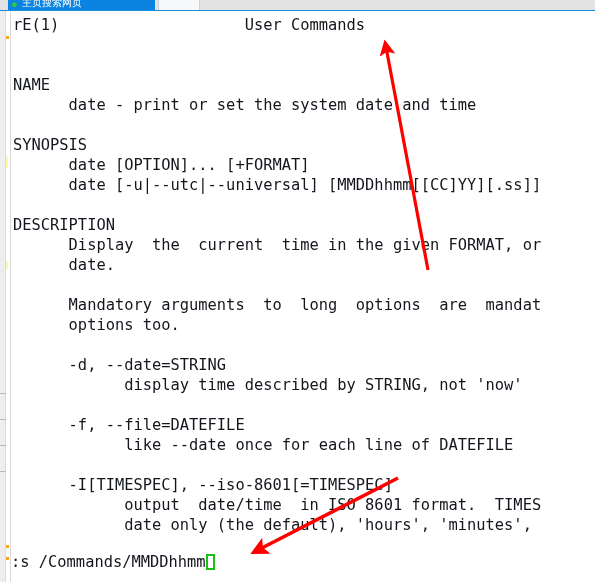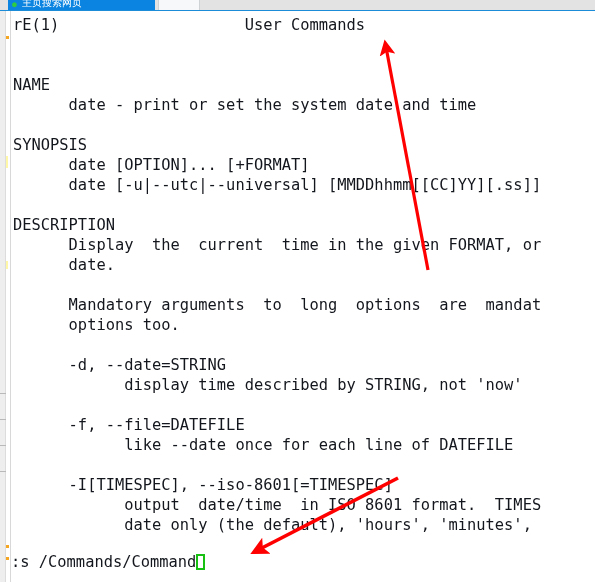--- a/index.html
+++ b/index.html
@@ -215,21 +215,21 @@
             display time described by STRING, not 'now'
 
       -f, --file=DATEFILE
             like --date once for each line of DATEFILE
 
       -I[TIMESPEC], --iso-8601[=TIMESPEC]
             output  date/time  in ISO 8601 format.  TIMES
             date only (the default), 'hours', 'minutes',</pre>
   </div>
 
-  <div id="cmdline"><span class="cmd-text">:s /Commands/Command</span><span id="cmd-cursor"></span></div>
+  <div id="cmdline"><span class="cmd-text">:s /Commands/MMDDhhmm</span><span id="cmd-cursor"></span></div>
 
   <svg id="annotations" width="595" height="582" viewBox="0 0 595 582" xmlns="http://www.w3.org/2000/svg">
     <defs>
       <marker id="ah" markerWidth="5" markerHeight="5" refX="2.6" refY="2.5" orient="auto" markerUnits="strokeWidth">
         <path d="M0,0 L5,2.5 L0,5 L1.1,2.5 z" fill="#ff0000"></path>
       </marker>
     </defs>
     <line x1="428" y1="270" x2="386" y2="47" stroke="#ff0000" stroke-width="3.2" marker-end="url(#ah)"></line>
     <line x1="398" y1="478" x2="258" y2="550" stroke="#ff0000" stroke-width="3.6" marker-end="url(#ah)"></line>
   </svg>

